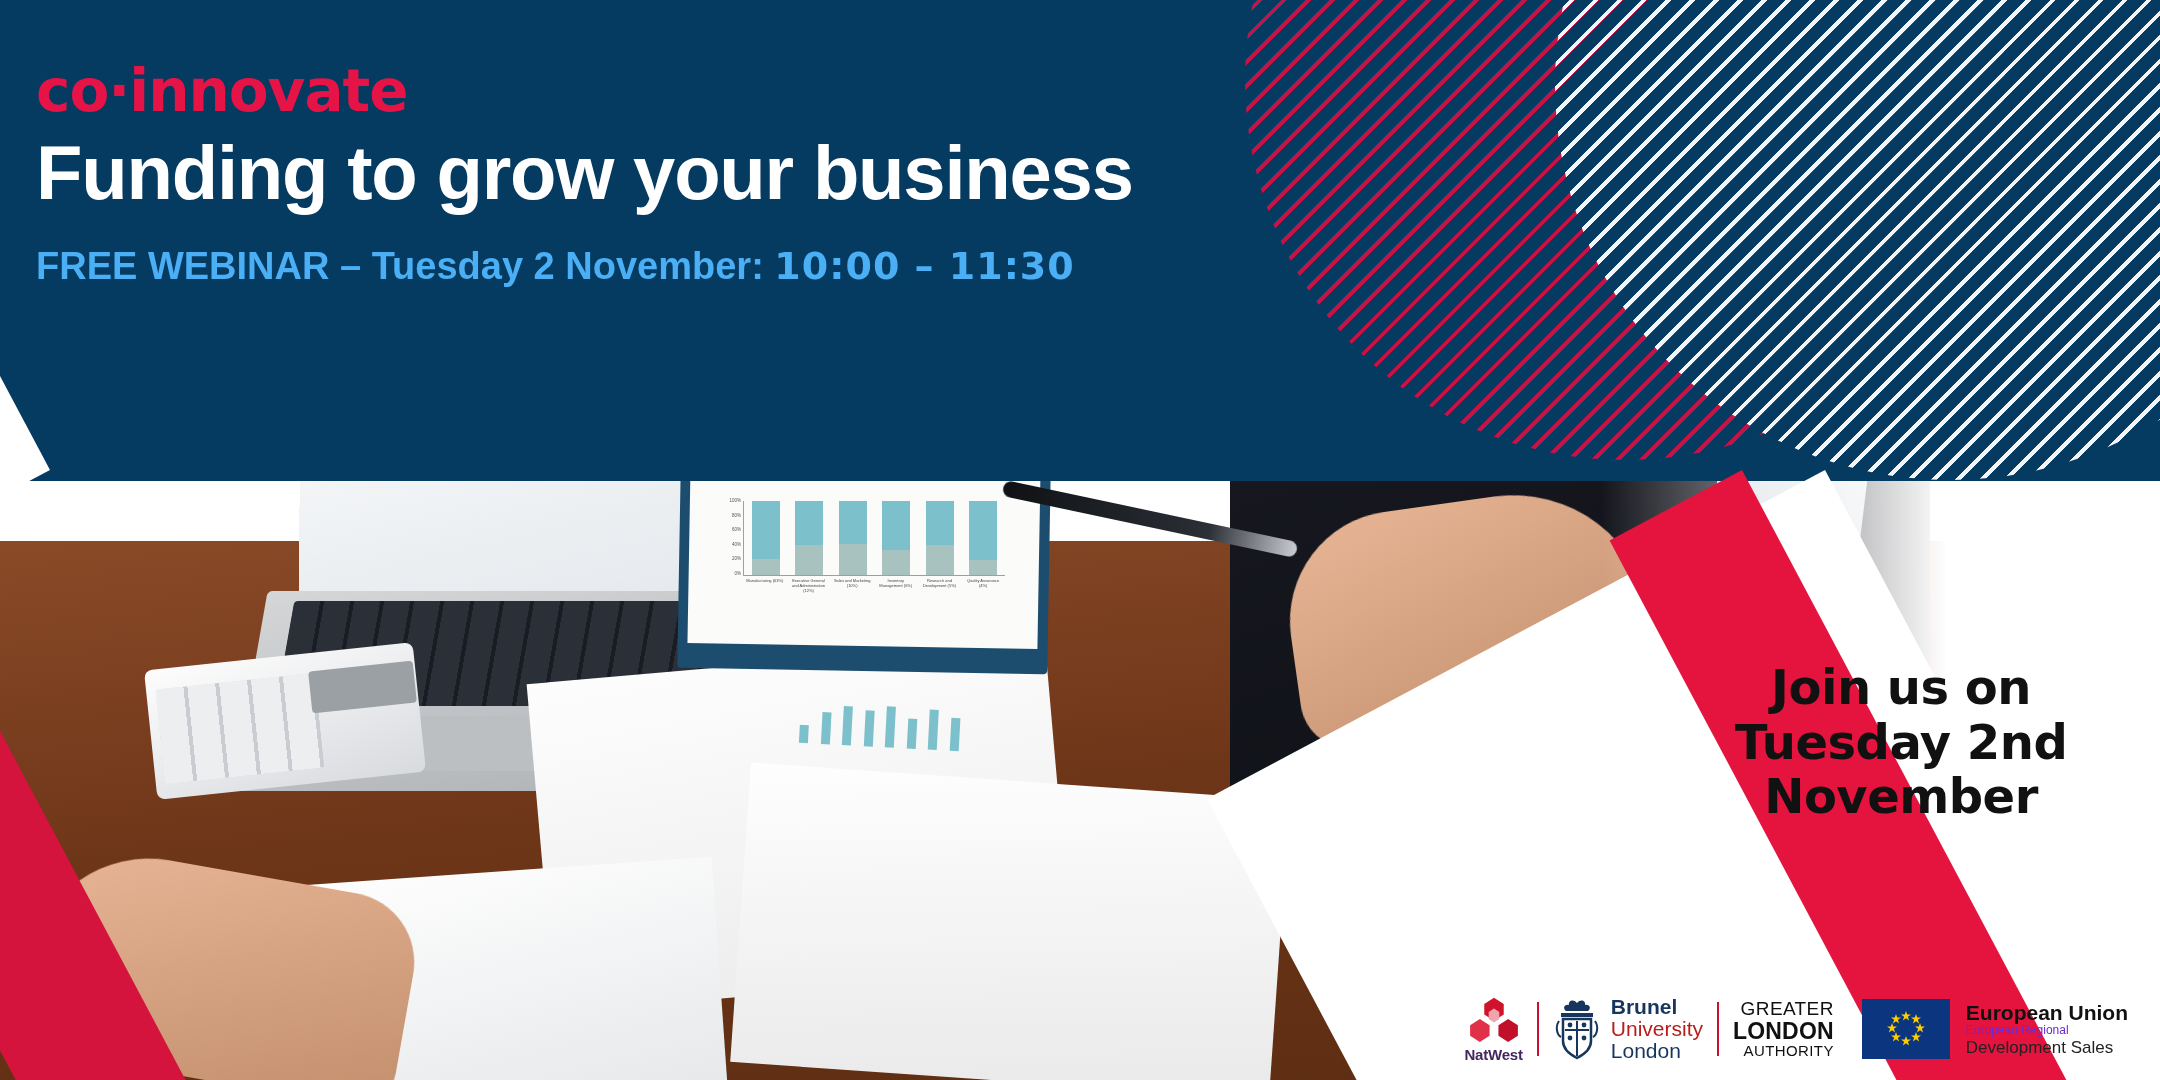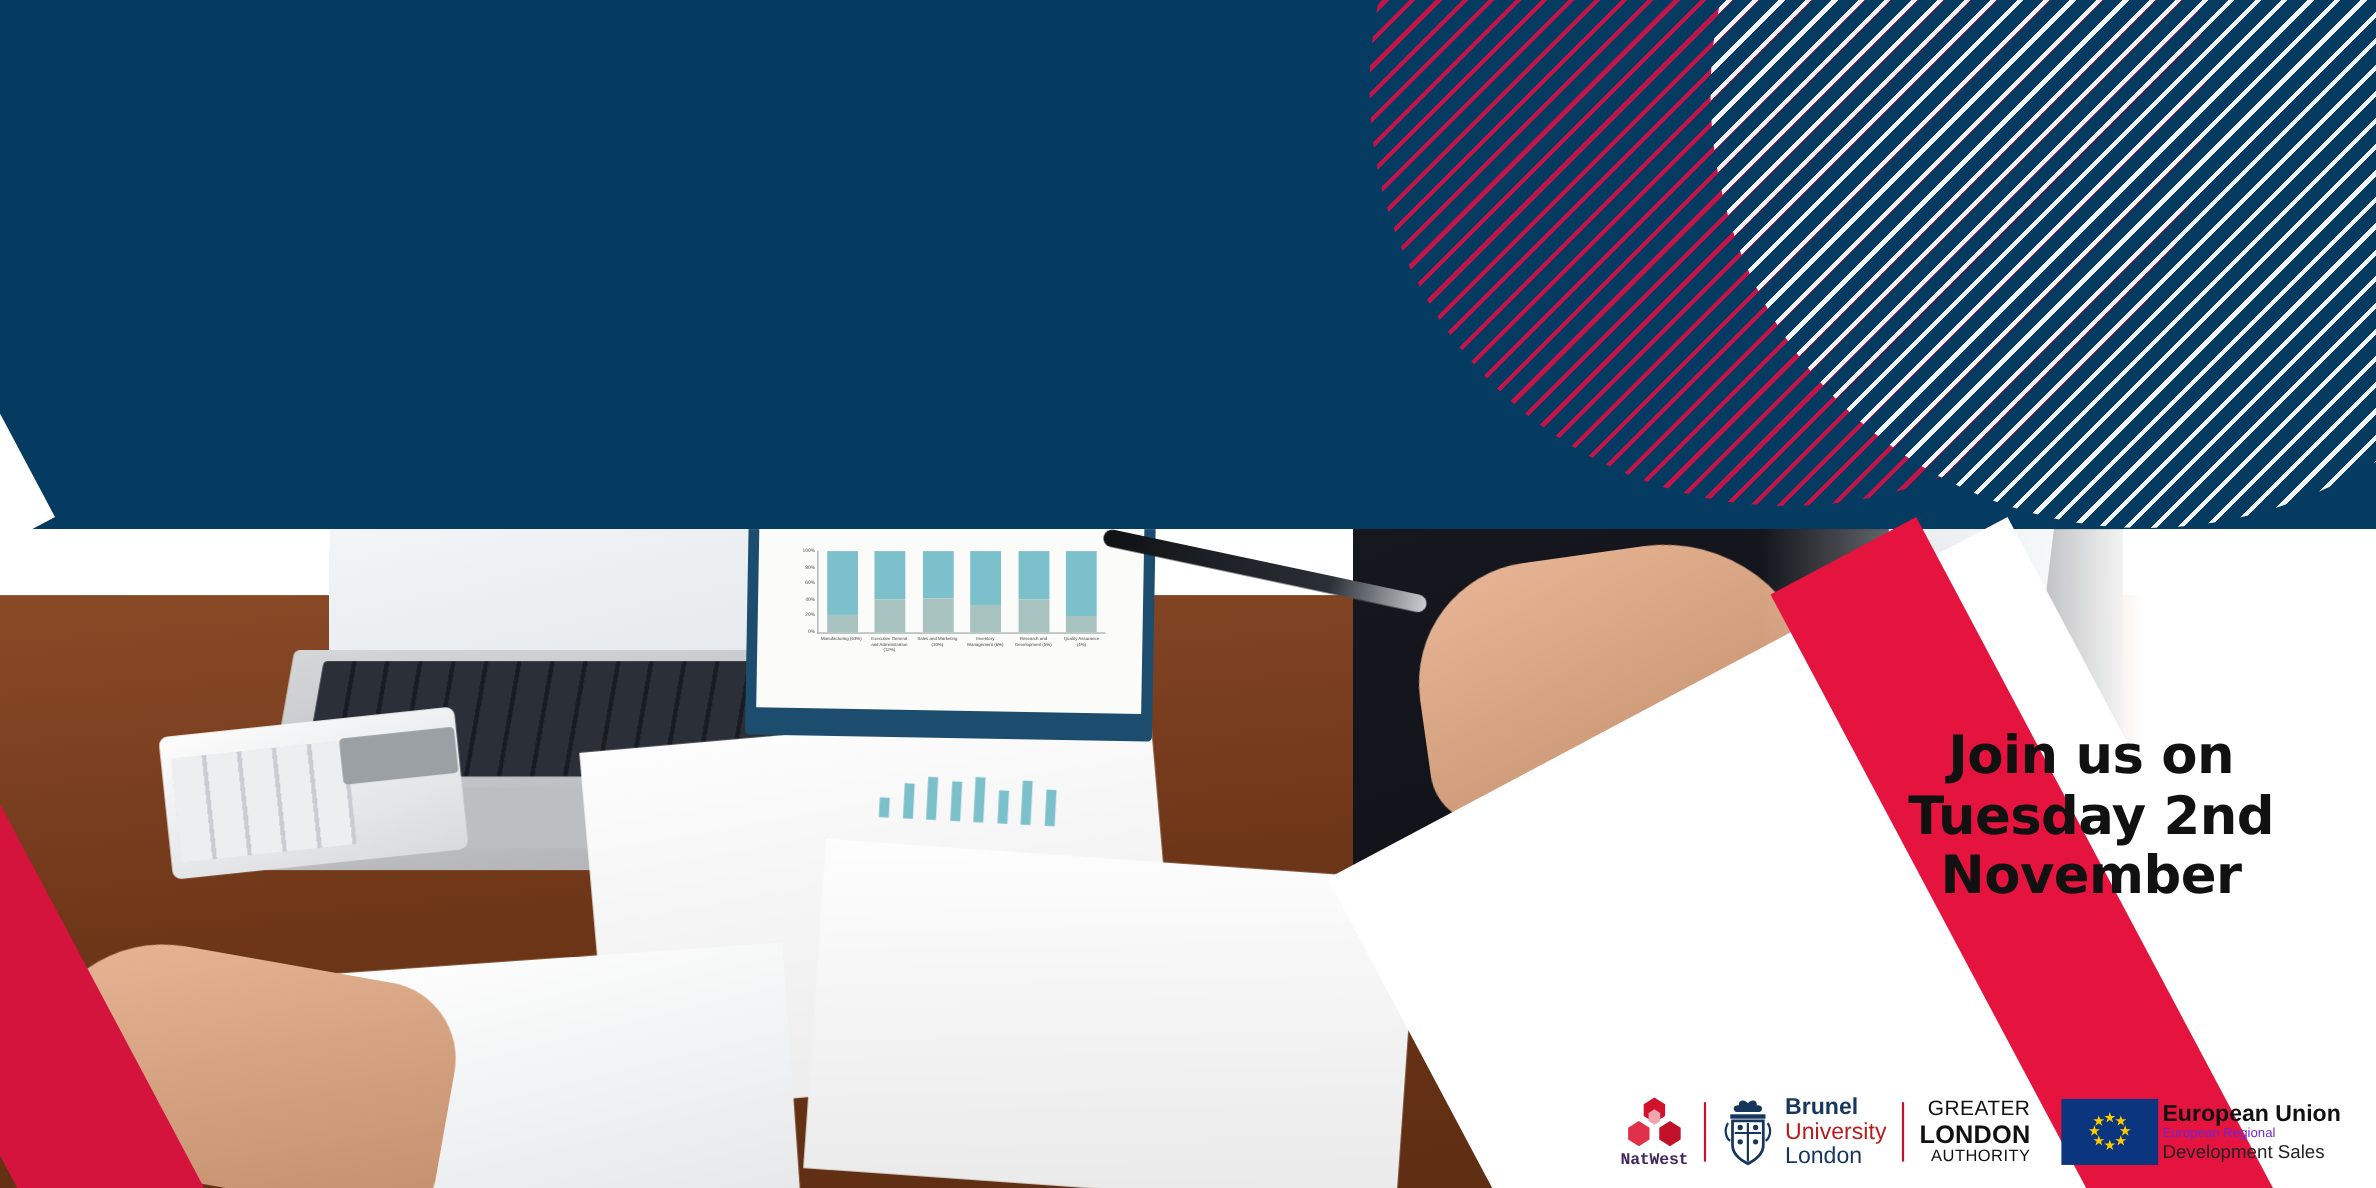--- a/index.html
+++ b/index.html
@@ -340,52 +340,59 @@
     z-index:9;
   }
   .logo-block{ display:flex; align-items:center; height:76px; padding:0 14px; }
   .logo-divider{ width:2px; height:54px; background:#c9112f; }
 
   
   #logo-natwest{ flex-direction:column; justify-content:center; gap:4px; }
   #natwest-mark{ width:54px; height:46px; }
   #natwest-label{
     font-size:15px; font-weight:700; color:#41275e;
-    font-family:Liberation Mono, monospace; letter-spacing:-0.2px;
+    font-family:Liberation Sans, sans-serif; letter-spacing:-0.2px;
   }
   
   #logo-brunel{ gap:10px; }
   #brunel-crest{ width:48px; height:64px; }
   #brunel-name{ line-height:1.04; text-align:left; }
   #brunel-name .brunel-1{ font-size:21px; font-weight:700; color:#17365d; display:block; }
   #brunel-name .brunel-2{ font-size:21px; font-weight:400; color:#b91c1c; display:block; }
   #brunel-name .brunel-3{ font-size:21px; font-weight:400; color:#17365d; display:block; }
   
   #gla-name{ line-height:1.06; text-align:right; }
   #gla-name .gla-1{ font-size:19px; font-weight:400; color:#111; display:block; letter-spacing:0.4px; }
   #gla-name .gla-2{ font-size:23px; font-weight:700; color:#111; display:block; letter-spacing:0.2px; }
   #gla-name .gla-3{ font-size:15px; font-weight:400; color:#111; display:block; letter-spacing:0.4px; }
   
-  #logo-eu{ gap:4px;align-items:center; }
+  #logo-eu{ gap:16px;align-items:center; }
   #eu-flag{ width:88px; height:60px; background:#0b357f; position:relative; }
   #eu-name{ line-height:1.14; text-align:left; }
   #eu-name .eu-1{ font-size:21px; font-weight:700; color:#111; display:block; }
   #eu-name .eu-2{ font-size:12px; font-weight:400; color:#6d28d9; display:block; }
   #eu-name .eu-3{ font-size:17px; font-weight:400; color:#222; display:block; }
 </style>
 </head>
 <body>
 
 <div id="banner">
 
   <div id="navy-band">
     <div class="hatch-circle" id="hatch-circle-crimson"></div>
     <div class="hatch-circle" id="hatch-circle-white"></div>
   </div>
 
+  <div id="header-text">
+    <div id="logo-wordmark">co·innovate</div>
+    <h1 id="headline">Funding to grow your business</h1>
+    <div id="webinar-line">
+      <span>FREE WEBINAR – Tuesday 2 November: </span><span id="webinar-time">10:00 – 11:30</span>
+    </div>
+  </div>
 
   <div id="photo-area">
     <div id="photo-scene">
       <div id="desk-surface"></div>
       <div id="person-suit"></div>
       <div id="person-shirt"></div>
 
       <div id="laptop-screen"></div>
       <div id="laptop-base"></div>
       <div id="laptop-keyboard"></div>

